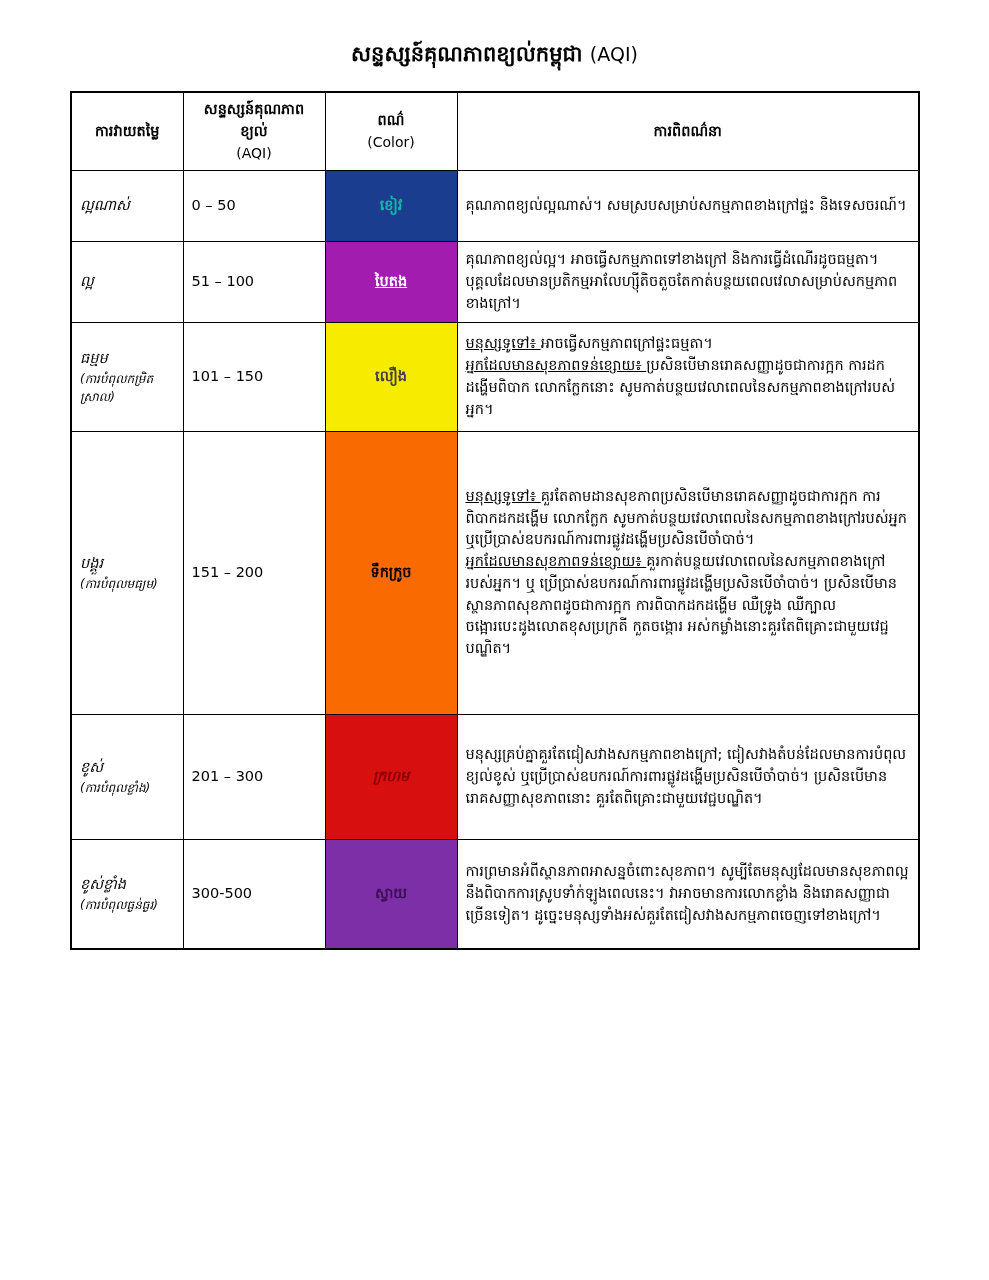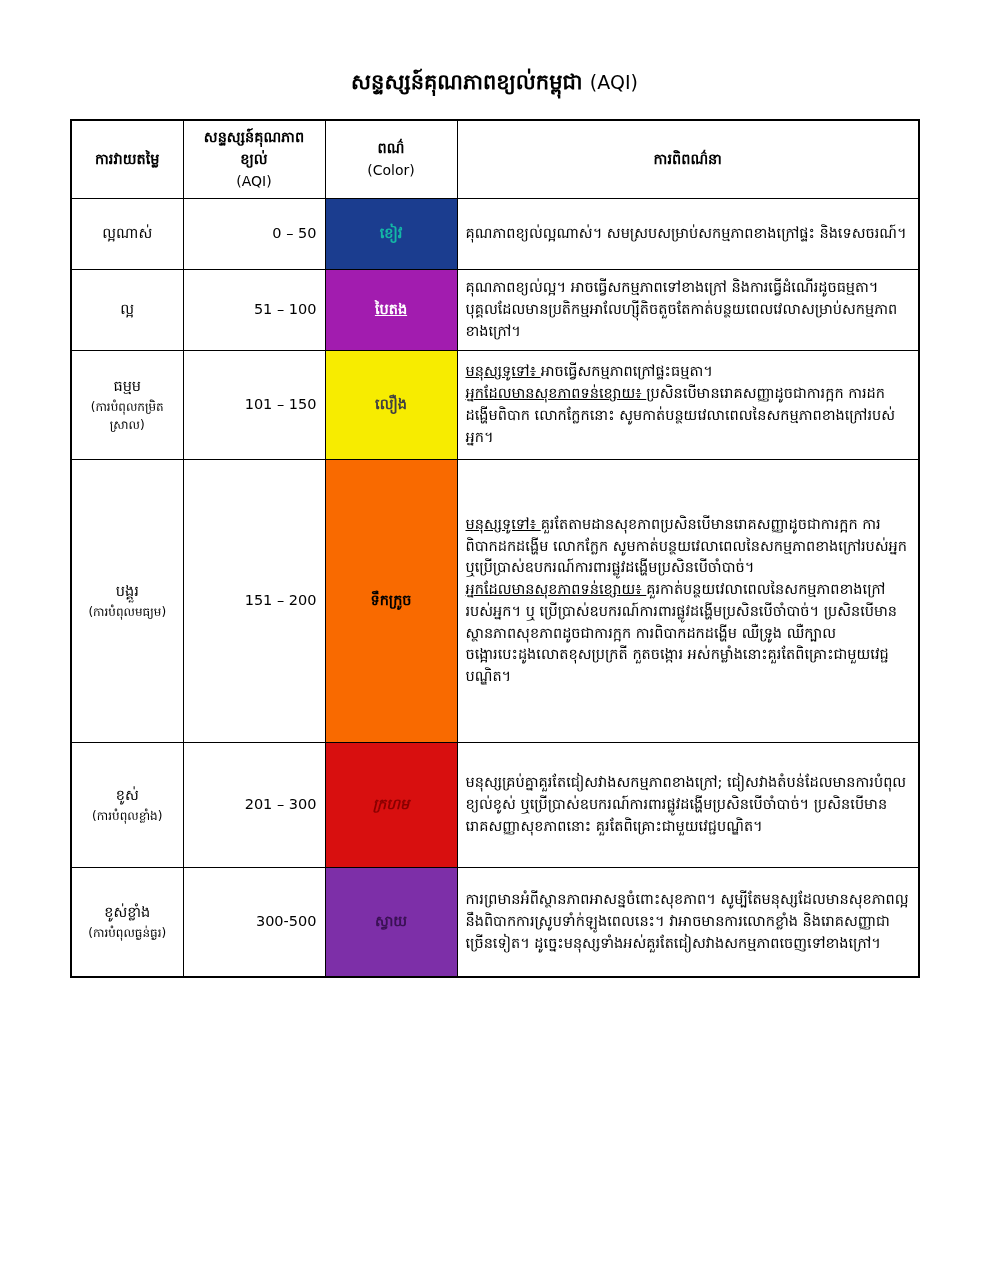--- a/index.html
+++ b/index.html
@@ -10,21 +10,21 @@
   body {
     width: 989px;
     height: 1280px;
     font-family: "DejaVu Sans", "Liberation Sans", sans-serif;
     color: #000000;
     position: relative;
   }
   .page {
     width: 989px;
     box-sizing: border-box;
-    padding: 60px 70px 0 70px;
+    padding: 32px 70px 0 70px;
   }
   .doc-title {
     text-align: center;
     font-size: 21px;
     font-weight: bold;
     line-height: 1.4;
     margin: 8px 0 22px 0;
   }
   .doc-title .aqi-suffix {
     font-weight: normal;
@@ -53,30 +53,31 @@
     font-weight: bold;
     font-size: 15px;
     padding: 12px 6px;
   }
   thead th .sub {
     font-weight: normal;
     display: block;
     font-size: 14px;
   }
   td.cat {
-    text-align: center;
+    text-align: left;
     font-size: 14.5px;
     line-height: 1.55;
+    font-style: italic;
   }
   td.cat .paren {
     display: block;
     font-size: 12px;
   }
   td.range {
-    text-align: right;
+    text-align: left;
     font-size: 14.5px;
     margin-top: 36px;
   }
   td.color-cell {
     text-align: center;
     font-weight: bold;
     font-size: 15px;
     padding: 0;
   }
   td.desc {

